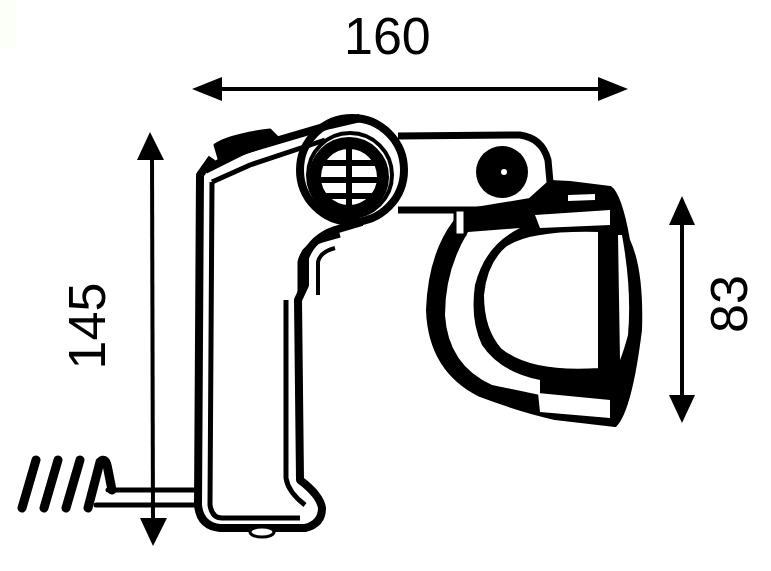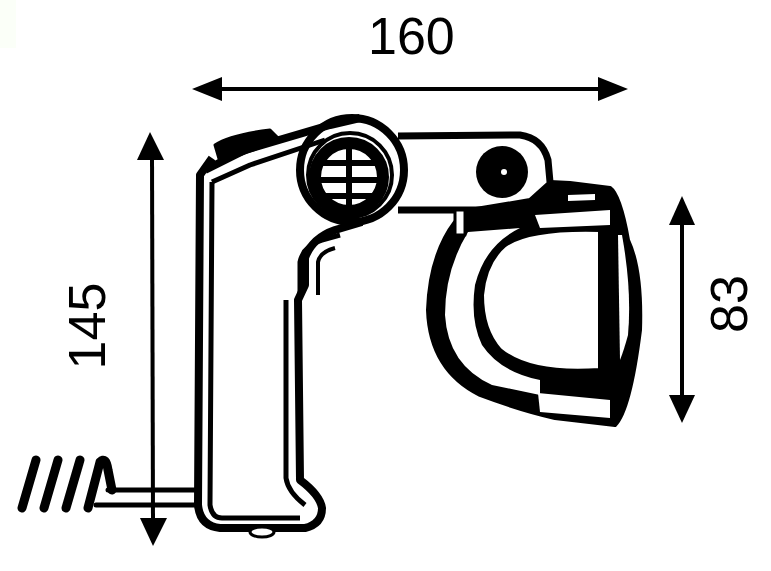--- a/index.html
+++ b/index.html
@@ -25,21 +25,21 @@
       left: 0; top: 0;
     }
     .dim-label {
       position: absolute;
       font-family: "Liberation Sans", sans-serif;
       font-size: 52px;
       color: #000000;
       line-height: 1;
       white-space: nowrap;
     }
-    .dim-width { left: 368px; top: 10px; }
+    .dim-width { left: 344px; top: 10px; }
     .dim-height {
       left: 44px; top: 300px;
       transform: rotate(-90deg);
       transform-origin: center center;
     }
     .dim-head {
       left: 700px; top: 278px;
       transform: rotate(-90deg);
       transform-origin: center center;
     }

